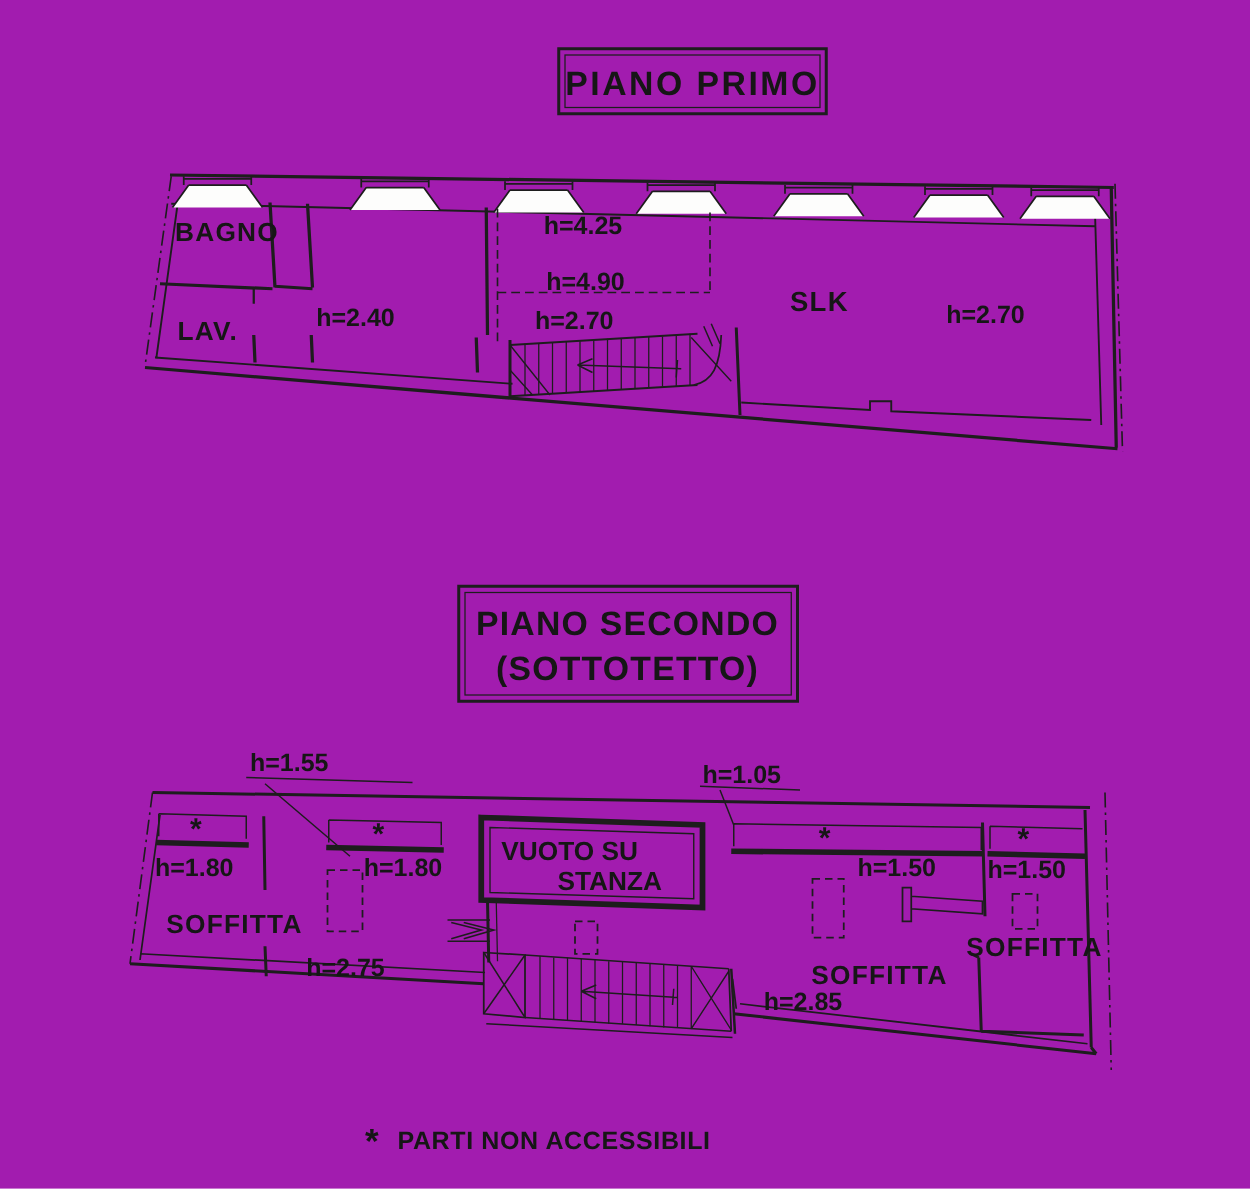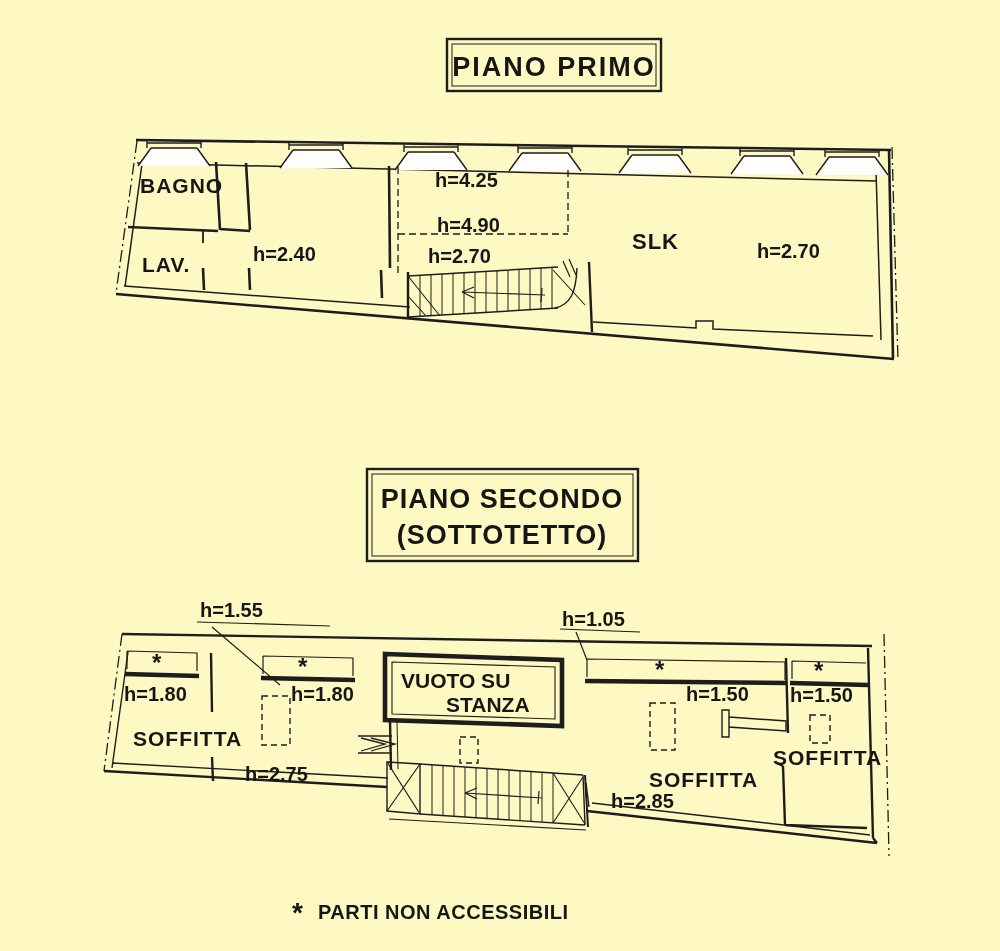--- a/index.html
+++ b/index.html
@@ -1,17 +1,17 @@
 <!DOCTYPE html>
 <html><head>
 <meta charset="utf-8">
 <style>
   html,body{margin:0;padding:0;background:#ffffff;}
   .page{
-    position:relative;width:1000px;height:951px;background:#fef9c3;
+    position:relative;width:1000px;height:951px;background:#a21caf;
     font-family:"Liberation Sans","DejaVu Sans",sans-serif;
     overflow:hidden;
   }
   svg{display:block}
   .lbl{fill:#161616;font-weight:bold;}
   .wall{stroke:#1d1d1d;fill:none;}
 </style>
 </head>
 <body>
 

